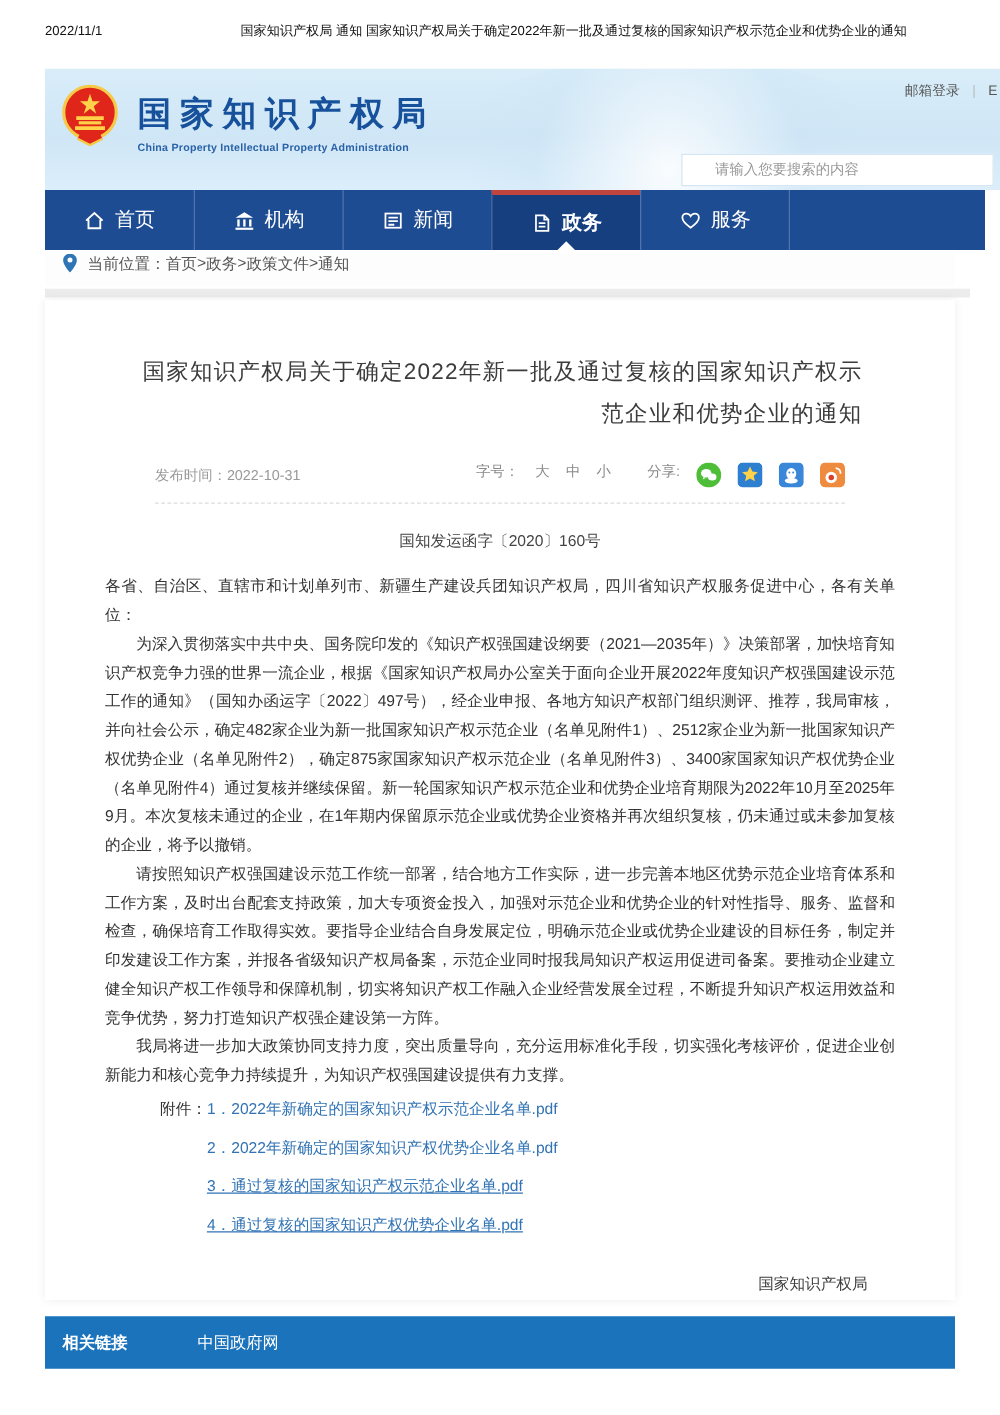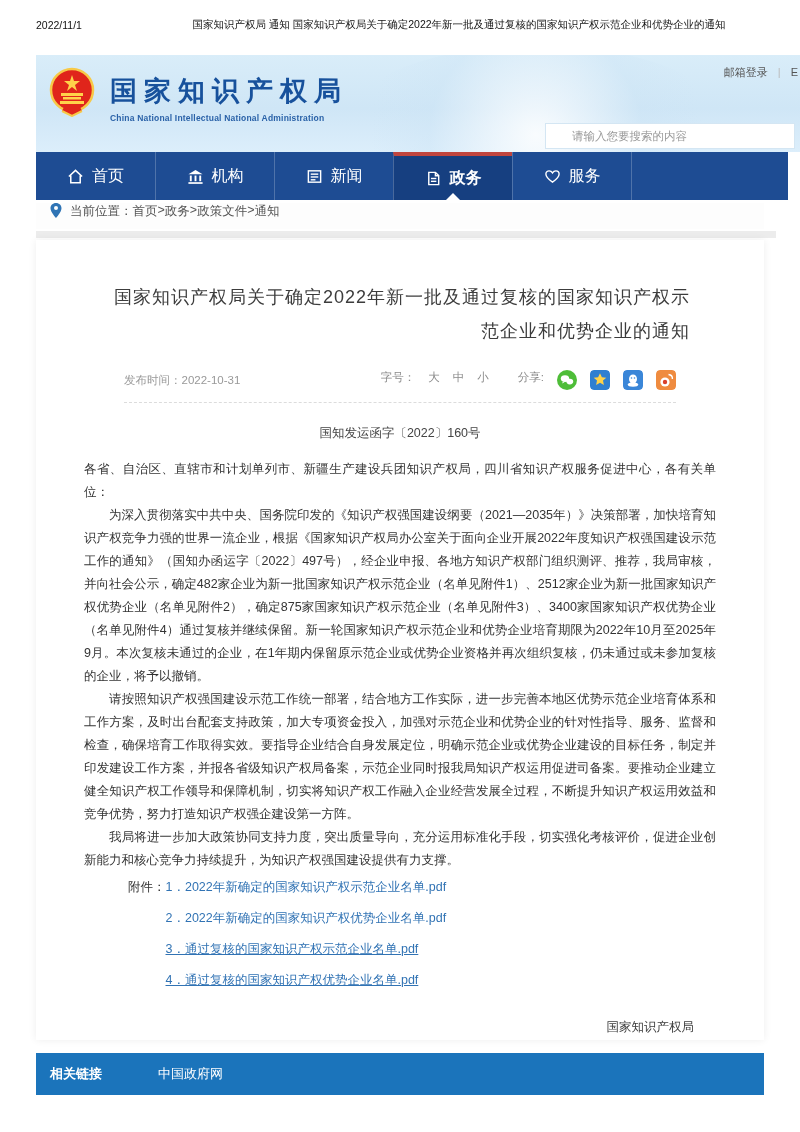--- a/index.html
+++ b/index.html
@@ -100,21 +100,21 @@
         <circle cx="24" cy="23" r="21" fill="none" stroke="#f7c948" stroke-width="2.5"></circle>
         <path d="M24 8 L26 14 L32 14 L27 18 L29 24 L24 20 L19 24 L21 18 L16 14 L22 14 Z" fill="#ffd24a"></path>
         <rect x="13" y="26" width="22" height="3" fill="#ffd24a"></rect>
         <rect x="15" y="30" width="18" height="2.5" fill="#ffd24a"></rect>
         <rect x="12" y="34" width="24" height="3" fill="#ffd24a"></rect>
         <path d="M14 44 L24 49 L34 44 L32 40 L16 40 Z" fill="#e0251b"></path>
         <path d="M14 44 L24 49 L34 44" fill="none" stroke="#f7c948" stroke-width="2"></path>
       </svg>
       <div class="names">
         <div class="name-cn">国家知识产权局</div>
-        <div class="name-en">China National Intellectual National Administration</div>
+        <div class="name-en">China Property Intellectual Property Administration</div>
       </div>
     </div>
     <div class="top-links">
       <span>邮箱登录</span><span class="sep">|</span><span>E</span>
     </div>
     <div class="search-box">
       <input type="text" placeholder="请输入您要搜索的内容" style="">
     </div>
   </div>
 
@@ -207,21 +207,21 @@
           </svg>
         <svg class="share-ico" viewBox="0 0 20 20">
             <rect width="20" height="20" rx="4" fill="#ef8b3f"></rect>
             <circle cx="9" cy="12" r="4.6" fill="#fff"></circle>
             <circle cx="9" cy="12" r="2.2" fill="#d9402b"></circle>
             <path d="M12.5 4.5 C15 4.8 16.6 6.6 16.4 9" stroke="#fff" stroke-width="1.4" fill="none"></path>
           </svg>
       </span>
     </div>
 
-    <div class="doc-num">国知发运函字〔2022〕160号</div>
+    <div class="doc-num">国知发运函字〔2020〕160号</div>
 
     <div class="body-txt">
       <p>各省、自治区、直辖市和计划单列市、新疆生产建设兵团知识产权局，四川省知识产权服务促进中心，各有关单位：</p>
       <p class="ind">为深入贯彻落实中共中央、国务院印发的《知识产权强国建设纲要（2021—2035年）》决策部署，加快培育知识产权竞争力强的世界一流企业，根据《国家知识产权局办公室关于面向企业开展2022年度知识产权强国建设示范工作的通知》（国知办函运字〔2022〕497号），经企业申报、各地方知识产权部门组织测评、推荐，我局审核，并向社会公示，确定482家企业为新一批国家知识产权示范企业（名单见附件1）、2512家企业为新一批国家知识产权优势企业（名单见附件2），确定875家国家知识产权示范企业（名单见附件3）、3400家国家知识产权优势企业（名单见附件4）通过复核并继续保留。新一轮国家知识产权示范企业和优势企业培育期限为2022年10月至2025年9月。本次复核未通过的企业，在1年期内保留原示范企业或优势企业资格并再次组织复核，仍未通过或未参加复核的企业，将予以撤销。</p>
       <p class="ind">请按照知识产权强国建设示范工作统一部署，结合地方工作实际，进一步完善本地区优势示范企业培育体系和工作方案，及时出台配套支持政策，加大专项资金投入，加强对示范企业和优势企业的针对性指导、服务、监督和检查，确保培育工作取得实效。要指导企业结合自身发展定位，明确示范企业或优势企业建设的目标任务，制定并印发建设工作方案，并报各省级知识产权局备案，示范企业同时报我局知识产权运用促进司备案。要推动企业建立健全知识产权工作领导和保障机制，切实将知识产权工作融入企业经营发展全过程，不断提升知识产权运用效益和竞争优势，努力打造知识产权强企建设第一方阵。</p>
       <p class="ind">我局将进一步加大政策协同支持力度，突出质量导向，充分运用标准化手段，切实强化考核评价，促进企业创新能力和核心竞争力持续提升，为知识产权强国建设提供有力支撑。</p>
     </div>
 
     <div class="attachments">
       <span class="att-label">附件：</span>

